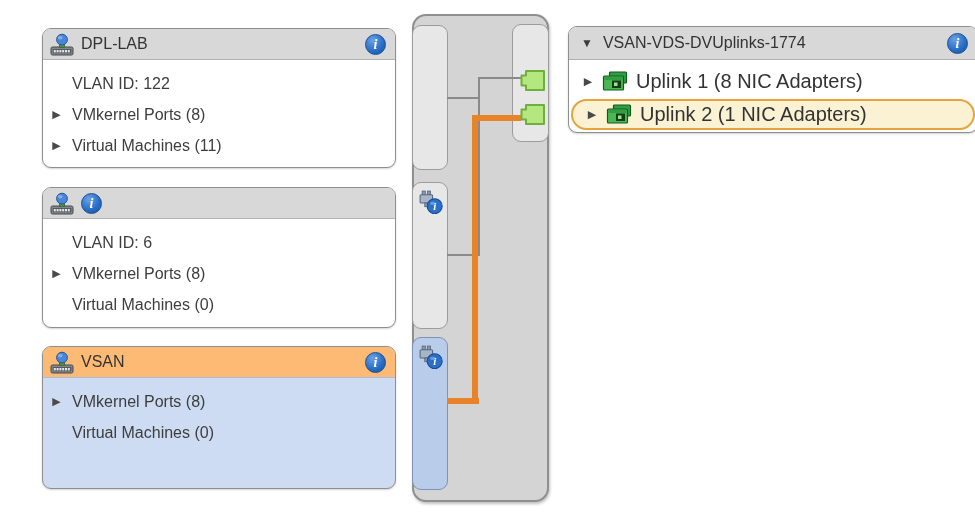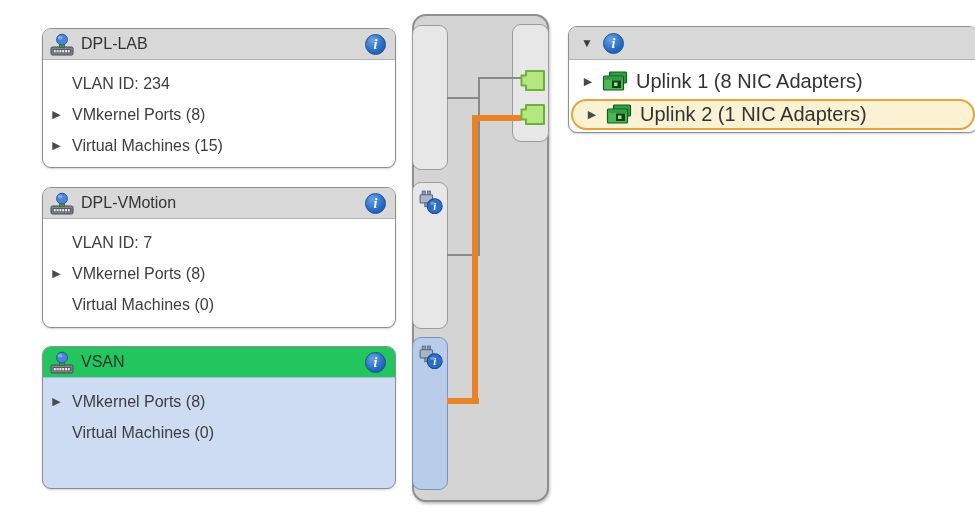--- a/index.html
+++ b/index.html
@@ -11,21 +11,21 @@
   .pg-card {
     position:absolute; left:27px; width:354px;
     background:#ffffff; border:1.5px solid #8f8f8f; border-radius:9px;
     box-shadow:0 1px 2px rgba(0,0,0,.18); overflow:hidden;
   }
   .pg-card.selected { background:#cddcf2; }
   .pg-header {
     height:31px; background:#d8d8d8; border-bottom:1px solid #b2b2b2;
     display:flex; align-items:center; padding:0 9px 0 7px; gap:7px;
   }
-  .pg-card.selected .pg-header { background:#22c55e; border-bottom-color:#a9bcd9; }
+  .pg-card.selected .pg-header { background:#fdba74; border-bottom-color:#a9bcd9; }
   .pg-title { font-size:16px; color:#333; flex:1 1 auto; white-space:nowrap; overflow:hidden; }
   .info-btn {
     width:21px; height:21px; border-radius:50%; flex:0 0 auto;
     background:radial-gradient(circle at 35% 28%, #6aa2e4 0%, #2a6fc8 55%, #15509e 100%);
     border:1px solid #174e94; color:#fff; text-align:center;
     font-family:"Liberation Serif", serif; font-style:italic; font-weight:bold;
     font-size:14px; line-height:19px; cursor:pointer;
   }
   .pg-body { padding:8px 6px 4px 6px; }
   .pg-row { height:31px; display:flex; align-items:center; font-size:16px; color:#3d3d3d; padding-left:0; }
@@ -152,45 +152,44 @@
     <div class="pg-header">
       <svg width="24" height="23" viewBox="0 0 24 23">
           <use href="#pg-icon-def"></use>
         </svg>
       <span class="pg-title">DPL-LAB</span>
       <span class="info-btn">i</span>
     </div>
     <div class="pg-body">
       <div class="pg-row noarrow">
         <span class="row-arrow"></span>
-        <span>VLAN ID: 234</span>
+        <span>VLAN ID: 122</span>
       </div>
       <div class="pg-row">
         <span class="row-arrow">▶</span>
         <span>VMkernel Ports (8)</span>
       </div>
       <div class="pg-row">
         <span class="row-arrow">▶</span>
-        <span>Virtual Machines (15)</span>
+        <span>Virtual Machines (11)</span>
       </div>
     </div>
   </div>
 
   <div class="pg-card" style="top:187px;height:141px;">
     <div class="pg-header">
       <svg width="24" height="23" viewBox="0 0 24 23">
           <use href="#pg-icon-def"></use>
         </svg>
-      <span class="pg-title">DPL-VMotion</span>
       <span class="info-btn">i</span>
     </div>
     <div class="pg-body">
       <div class="pg-row noarrow">
         <span class="row-arrow"></span>
-        <span>VLAN ID: 7</span>
+        <span>VLAN ID: 6</span>
       </div>
       <div class="pg-row">
         <span class="row-arrow">▶</span>
         <span>VMkernel Ports (8)</span>
       </div>
       <div class="pg-row noarrow">
         <span class="row-arrow"></span>
         <span>Virtual Machines (0)</span>
       </div>
     </div>
@@ -212,20 +211,21 @@
       <div class="pg-row noarrow">
         <span class="row-arrow"></span>
         <span>Virtual Machines (0)</span>
       </div>
     </div>
   </div>
 
   <div class="uplinks-panel">
     <div class="up-header">
       <span class="collapse-arrow">▼</span>
+      <span class="up-title">VSAN-VDS-DVUplinks-1774</span>
       <span class="info-btn">i</span>
     </div>
     <div class="up-row" style="top:36px;">
       <span class="row-arrow">▶</span>
       <svg class="nic-icon" width="26" height="21" viewBox="0 0 26 21">
           <use href="#nic-def"></use>
         </svg>
       <span class="up-row-label">Uplink 1 (8 NIC Adapters)</span>
     </div>
     <div class="up-row selected" style="top:72px;">

